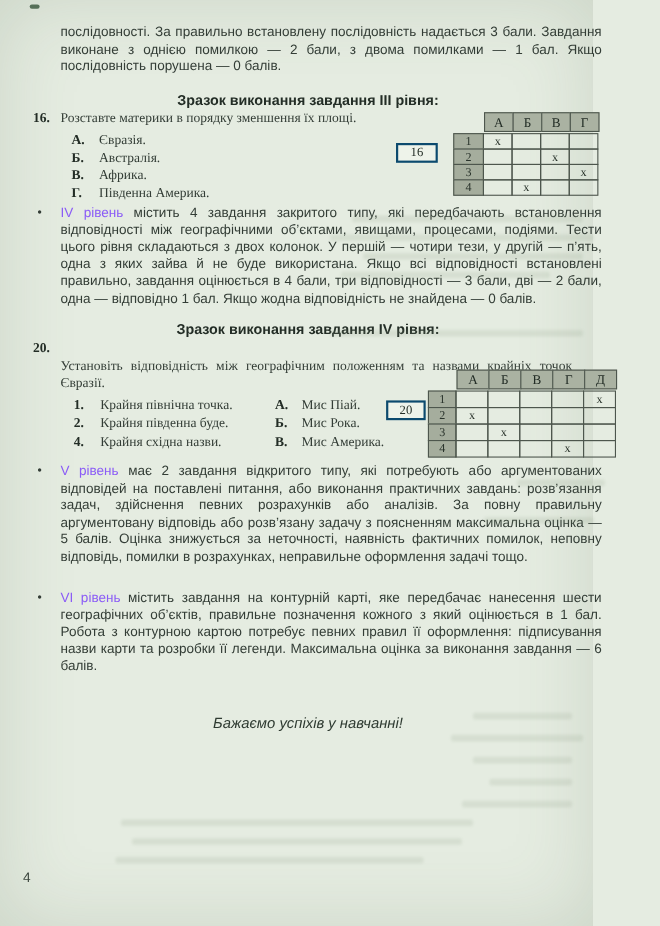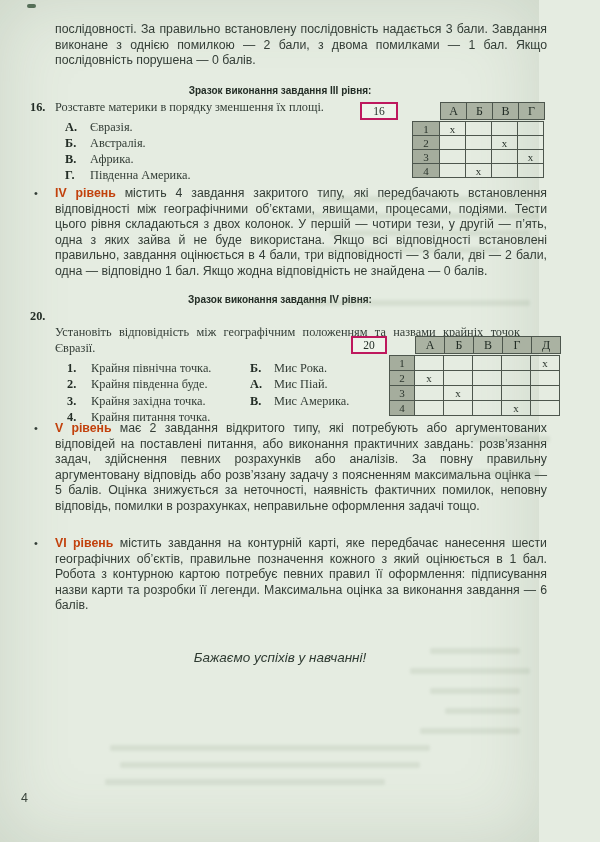--- a/index.html
+++ b/index.html
@@ -11,45 +11,45 @@
   #page{
     position:relative;width:539px;height:842px;
     background:var(--page_bg,#e5ece1);
     box-shadow:inset 0 0 70px rgba(90,110,85,0.18);
     color:var(--text,#333d36);
     font-size:12.3px;line-height:15.6px;
   }
   .para{position:absolute;left:55px;width:492px;text-align:justify;}
   .bpara{position:absolute;left:55px;width:492px;text-align:justify;}
   .bullet{position:absolute;left:-21px;top:0;font-size:11px;}
-  .lead{font-weight:bold;color:#c2410c;}
+  .lead{font-weight:normal;color:#8b5cf6;}
   .center-heading{
     position:absolute;left:30px;width:500px;text-align:center;
-    font-weight:bold;font-size:10px;color:#232d26;
+    font-weight:bold;font-size:13px;color:#232d26;
   }
   .qblock{position:absolute;left:30px;width:515px;font-family:Liberation Serif, serif;}
   .qnum{position:absolute;left:0;top:0;font-weight:bold;color:#232d26;}
   .qtext{padding-left:25px;white-space:nowrap;}
   .qtext-wrap{padding-left:25px;white-space:normal;width:465px;text-align:justify;margin-top:16px;}
   .opts{margin-top:3px;padding-left:35px;}
   .opt{height:16px;line-height:16px;}
   .opt-letter{display:inline-block;width:22px;font-weight:bold;color:#232d26;}
   .pairs{display:flex;margin-top:4px;padding-left:37px;}
   .pairs-left{width:168px;}
   .pairs-right{margin-left:15px;width:130px;}
   .pair-item{height:16.2px;line-height:16.2px;white-space:nowrap;}
   .pair-key{display:inline-block;width:21px;font-weight:bold;color:#232d26;}
   
   .agrid{position:absolute;}
   .agrid-row{display:flex;height:14px;}
   .agrid-row.hdr{height:18px;margin-bottom:2px;}
   .agrid span{display:inline-block;box-sizing:border-box;text-align:center;}
   .task-box{
-    border:2px solid #be185d;background:var(--box_fill,#eef3ea);
-    font-size:11.5px;line-height:14px;height:18px;color:#232d26;
+    border:2px solid #0c4a6e;background:var(--box_fill,#eef3ea);
+    font-size:11.5px;line-height:14px;height:18px;color:#232d26;margin-top:28px;
   }
   .agrid-gap{border:none;background:transparent;}
   .agrid-corner{border:none;background:transparent;}
   .agrid-head{
     background:var(--header_fill,#aab2a2);
     border:1px solid var(--table_line,#4d564d);margin-left:-1px;
     font-size:12px;line-height:16px;color:#232d26;
   }
   .agrid-label{
     background:var(--label_fill,#a5ad9d);
@@ -209,36 +209,32 @@
       <div class="pairs-left">
         <div class="pair-item">
           <span class="pair-key">1.</span>
           <span>Крайня північна точка.</span>
         </div>
         <div class="pair-item">
           <span class="pair-key">2.</span>
           <span>Крайня південна буде.</span>
         </div>
         <div class="pair-item">
-          <span class="pair-key">3.</span>
-          <span>Крайня західна точка.</span>
-        </div>
-        <div class="pair-item">
           <span class="pair-key">4.</span>
-          <span>Крайня питання точка.</span>
+          <span>Крайня східна назви.</span>
         </div>
       </div>
       <div class="pairs-right">
+        <div class="pair-item">
+          <span class="pair-key">А.</span>
+          <span>Мис Піай.</span>
+        </div>
         <div class="pair-item">
           <span class="pair-key">Б.</span>
           <span>Мис Рока.</span>
-        </div>
-        <div class="pair-item">
-          <span class="pair-key">А.</span>
-          <span>Мис Піай.</span>
         </div>
         <div class="pair-item">
           <span class="pair-key">В.</span>
           <span>Мис Америка.</span>
         </div>
       </div>
     </div>
   </div>
 
   <div class="bpara" style="top:421px;">

